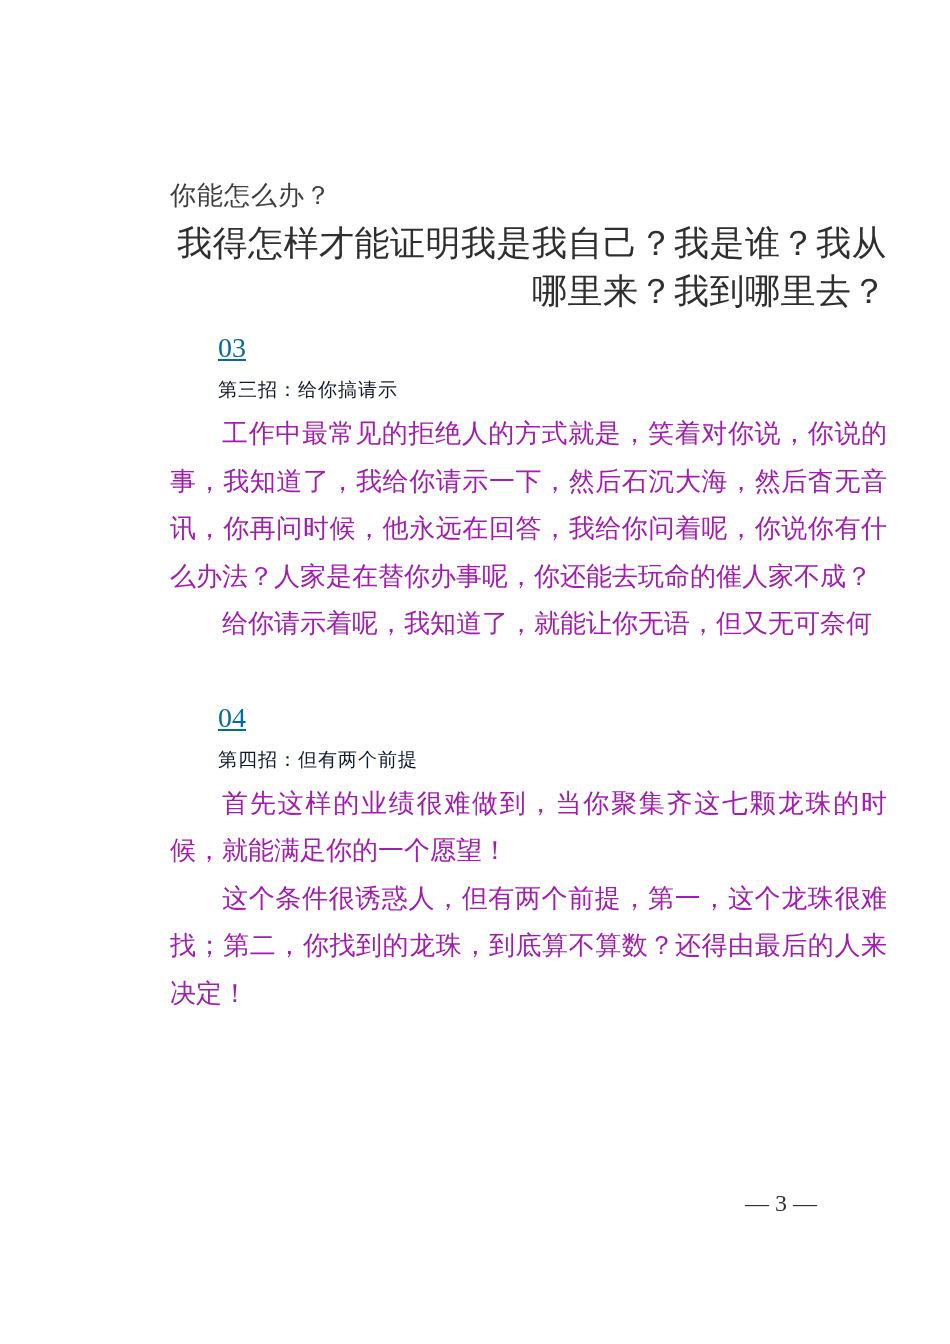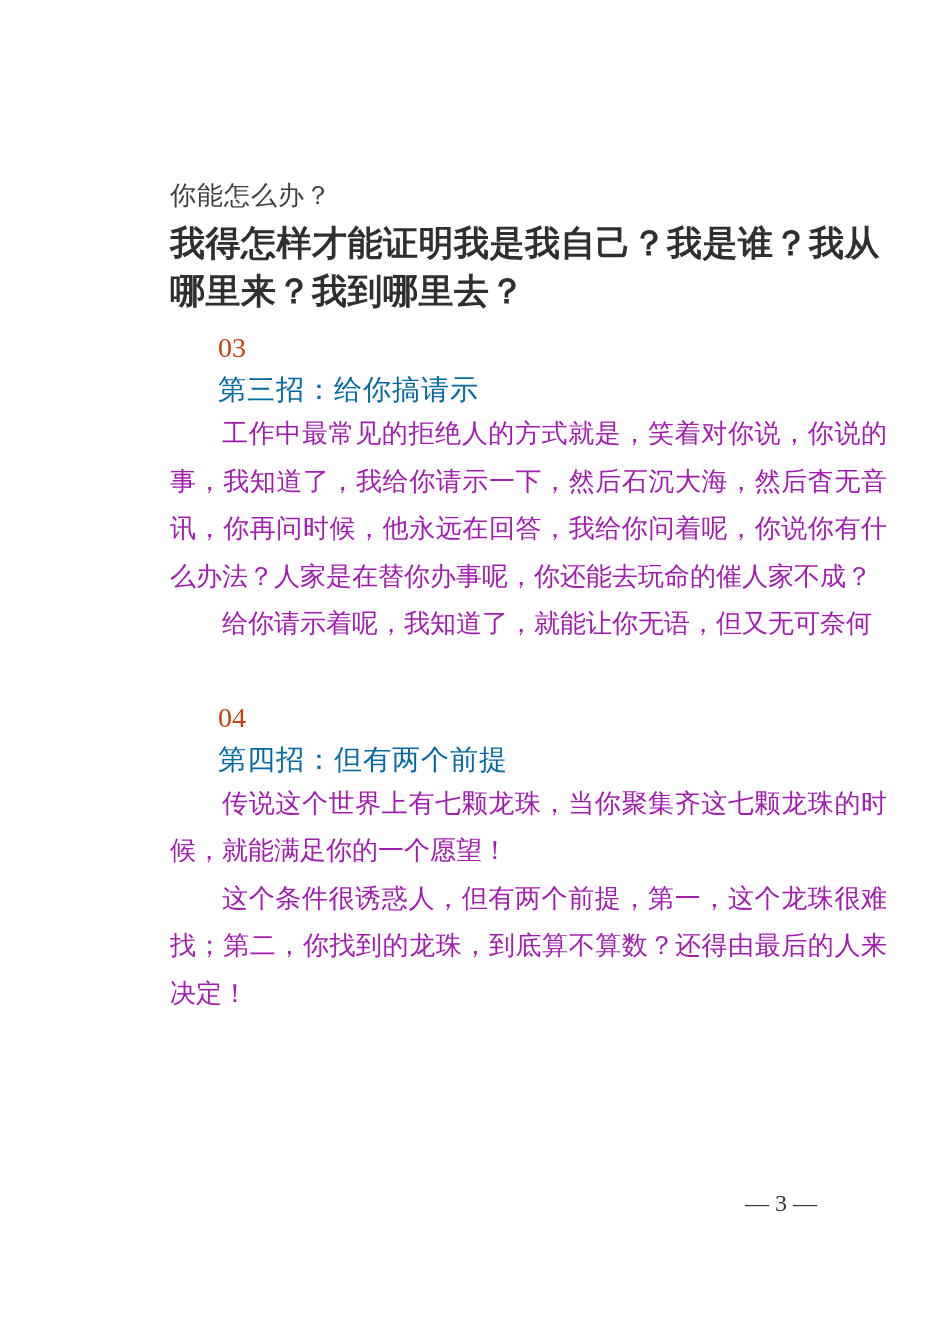--- a/index.html
+++ b/index.html
@@ -25,41 +25,42 @@
   .intro-line {
     font-size: 26px;
     line-height: 32px;
     color: #3e3e3e;
     letter-spacing: 1px;
   }
   .headline {
     margin-top: 8px;
     font-size: 35px;
     line-height: 48px;
-    font-weight: bold;
+    font-weight: normal;
     color: #2f2f2f;
-    text-align: left;
+    text-align: right;
     letter-spacing: 0.5px;
   }
   .section-number {
     margin-top: 12px;
     padding-left: 48px;
     font-size: 28px;
     line-height: 40px;
-    color: #c2410c;
+    color: #0369a1;
+    text-decoration: underline;
   }
   .section-number.second {
     margin-top: 50px;
   }
   .section-title {
     margin-top: 2px;
     padding-left: 48px;
-    font-size: 28px;
+    font-size: 19px;
     line-height: 40px;
-    color: #0369a1;
+    color: #0f172a;
     letter-spacing: 1px;
   }
   .para {
     margin: 0;
     font-size: 26px;
     line-height: 47.5px;
     color: #a21caf;
     text-align: justify;
     text-indent: 2em;
     line-break: strict;
@@ -86,20 +87,20 @@
     <div>
       <div class="section-number">03</div>
       <div class="section-title">第三招：给你搞请示</div>
       <p class="para">工作中最常见的拒绝人的方式就是，笑着对你说，你说的事，我知道了，我给你请示一下，然后石沉大海，然后杳无音讯，你再问时候，他永远在回答，我给你问着呢，你说你有什么办法？人家是在替你办事呢，你还能去玩命的催人家不成？</p>
       <p class="para">给你请示着呢，我知道了，就能让你无语，但又无可奈何</p>
     </div>
 
     <div>
       <div class="section-number second">04</div>
       <div class="section-title">第四招：但有两个前提</div>
-      <p class="para">传说这个世界上有七颗龙珠，当你聚集齐这七颗龙珠的时候，就能满足你的一个愿望！</p>
+      <p class="para">首先这样的业绩很难做到，当你聚集齐这七颗龙珠的时候，就能满足你的一个愿望！</p>
       <p class="para">这个条件很诱惑人，但有两个前提，第一，这个龙珠很难找；第二，你找到的龙珠，到底算不算数？还得由最后的人来决定！</p>
     </div>
 
   </div>
 
   <div class="footer">— 3 —</div>
 </div>
 
 </body></html>

